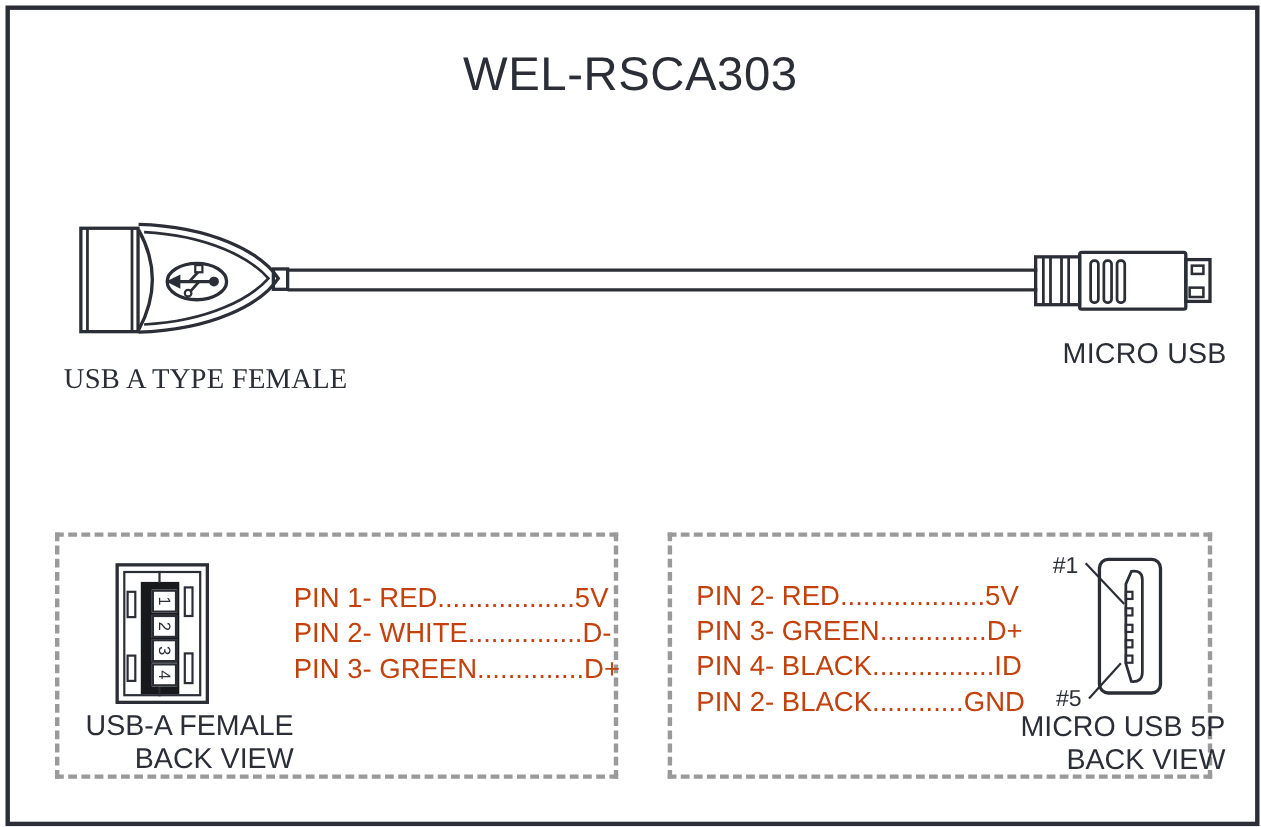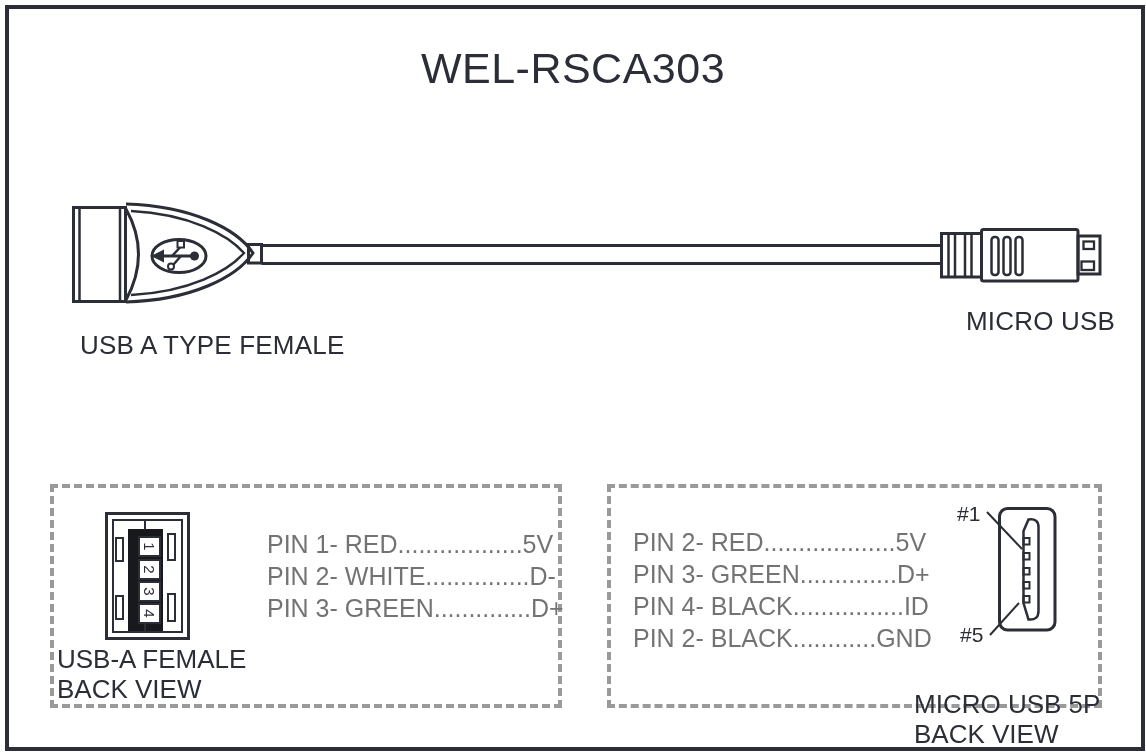--- a/index.html
+++ b/index.html
@@ -8,26 +8,26 @@
   .frame{position:absolute;left:5px;top:5px;width:1132px;height:738px;
          border:4px solid #2b2e36;background:#fff;}
   .abs{position:absolute;}
   .title{position:absolute;left:0;top:44px;width:1146px;text-align:center;
          font-size:43px;letter-spacing:0.5px;color:#2b2e36;}
   .conn-label{position:absolute;font-size:26px;letter-spacing:0.2px;color:#2b2e36;white-space:nowrap;}
   .dashed-box{position:absolute;top:484px;height:224px;border:4px dashed #9a9a9a;
               box-sizing:border-box;background:#fff;}
   .box-left{left:50px;width:512px;}
   .box-right{left:607px;width:495px;}
-  .pins{position:absolute;font-size:25px;line-height:32px;white-space:nowrap;color:#737373;}
+  .pins{position:absolute;font-size:25px;line-height:32px;white-space:nowrap;color:#c2410c;}
   .pins-left{left:213px;top:40px;}
   .pins-right{left:22px;top:38px;}
-  .caption{position:absolute;text-align:left;font-size:26px;line-height:30px;color:#2b2e36;white-space:nowrap;}
+  .caption{position:absolute;text-align:right;font-size:26px;line-height:30px;color:#2b2e36;white-space:nowrap;}
   .cap-left{left:3px;top:156px;width:210px;}
-  .cap-right{left:303px;top:157px;width:200px;margin-top:44px;}
+  .cap-right{left:303px;top:157px;width:200px;}
   
   .bb{box-sizing:border-box;position:absolute;background:#fff;}
   .a-outer{left:51px;top:24px;width:85px;height:128px;border:3px solid #2b2e36;}
   .a-inner{left:58px;top:31px;width:71px;height:114px;border:2px solid #2b2e36;}
   .a-strip{left:74px;top:41px;width:35px;height:102px;background:#17191d;border:none;}
   .a-tick{width:2px;height:11px;background:#2b2e36;border:none;}
   .a-numbox{left:84px;width:23px;height:21px;border:2px solid #2b2e36;background:#fff;
             display:flex;align-items:center;justify-content:center;}
   .a-numbox span{display:block;transform:rotate(90deg);font-size:15px;color:#2b2e36;}
   .a-tab{border:2px solid #2b2e36;background:#fff;}
@@ -76,21 +76,21 @@
     <rect class="ln" x="981.5" y="34.5" width="96.5" height="51.5" rx="2" stroke-width="3"></rect>
     <rect class="ln" x="991.5" y="42" width="7" height="38" rx="3" stroke-width="2.5"></rect>
     <rect class="ln" x="1003.5" y="42" width="7" height="38" rx="3" stroke-width="2.5"></rect>
     <rect class="ln" x="1015.5" y="42" width="7" height="38" rx="3" stroke-width="2.5"></rect>
     <rect class="ln" x="1078" y="41" width="22" height="38" stroke-width="3"></rect>
     <rect class="ln" x="1083.5" y="46.5" width="10.5" height="7.5" stroke-width="2.3"></rect>
     <rect class="ln" x="1081.5" y="66.5" width="12.5" height="8.5" stroke-width="2.3"></rect>
   </g>
 </svg>
 
-<div class="conn-label" style="left:80px;top:330px;">USB A TYPE FEMALE</div>
+<div class="conn-label" style="left:58px;top:330px;font-family:Liberation Serif, serif;">USB A TYPE FEMALE</div>
 <div class="conn-label" style="left:966px;top:306px;">MICRO USB</div>
 
 <div class="dashed-box box-left">
 
   <div>
     <div class="bb a-outer"></div>
     <div class="bb a-inner"></div>
     <div class="bb a-strip"></div>
     <div class="bb a-tick" style="left:90px;top:31px;"></div>
     <div class="bb a-tick" style="left:90px;top:134px;"></div>

